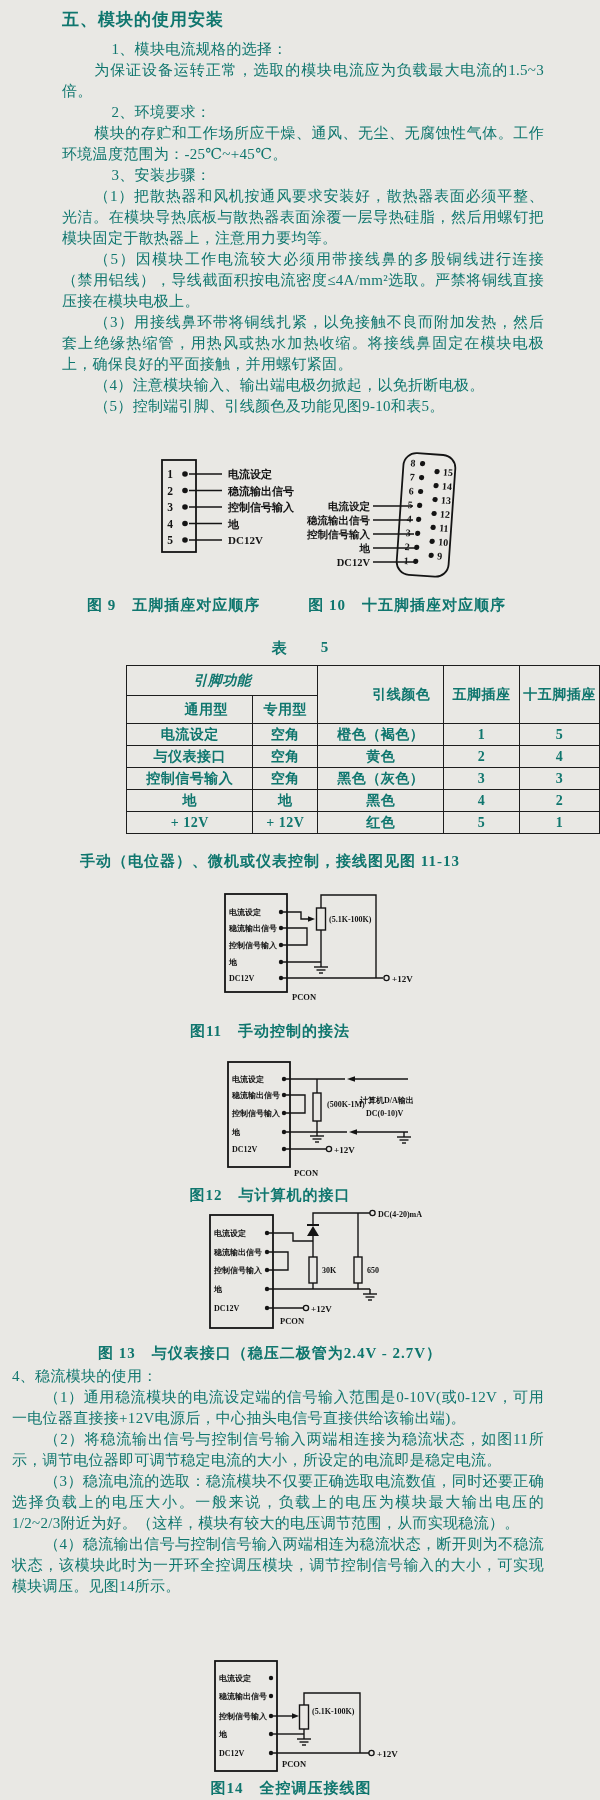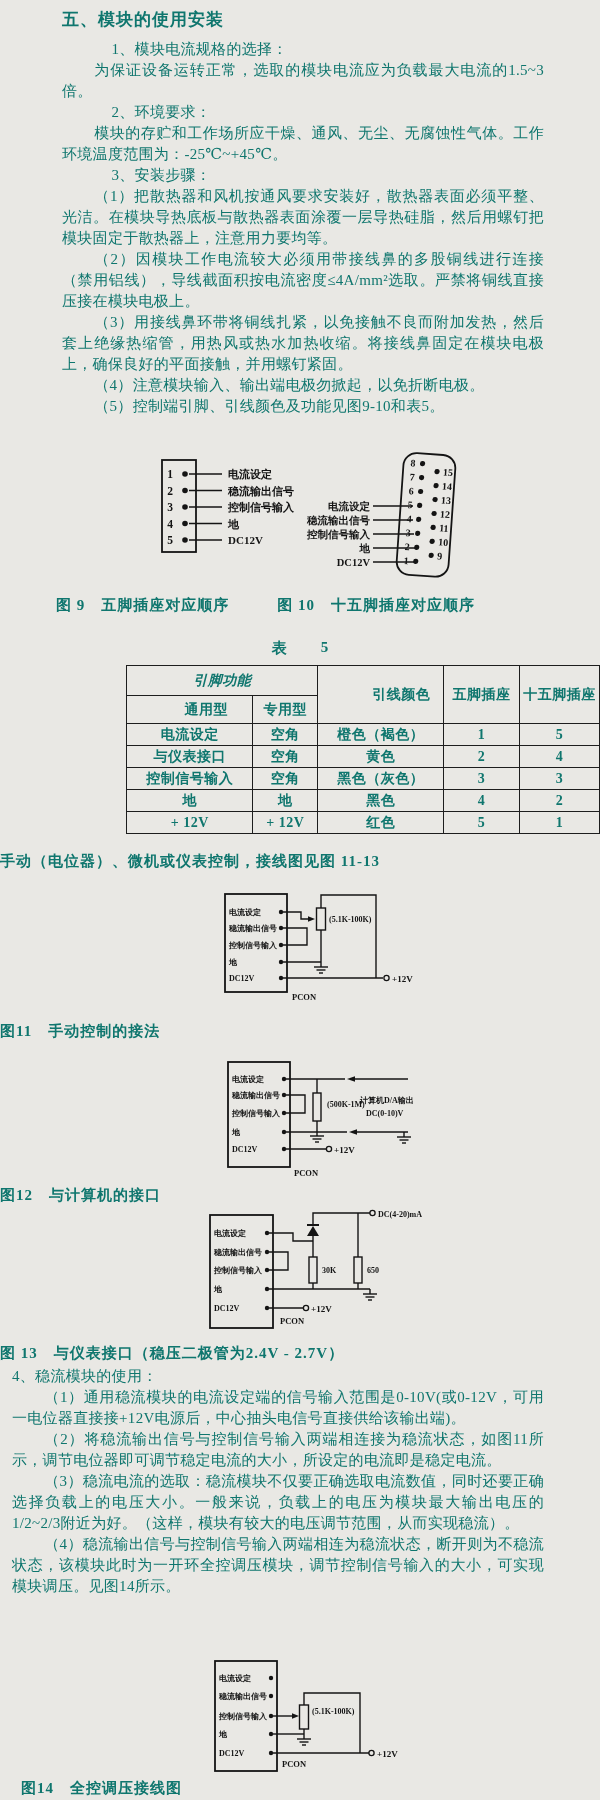--- a/index.html
+++ b/index.html
@@ -11,23 +11,23 @@
     font-family:"Liberation Serif","DejaVu Serif",serif;
     color:#0f766e;
     overflow:hidden;
   }
   .textblock{position:absolute;left:0;width:600px;padding:0 56px 0 62px;box-sizing:border-box;}
   .doc-title{font-size:17px;font-weight:bold;letter-spacing:1px;margin:0 0 8px 0;}
   .para{font-size:15px;line-height:21px;margin:0;text-align:justify;letter-spacing:0.3px;}
   .para.h2{text-indent:3.3em;}
   .para.p{text-indent:2.15em;}
   .para.h1b{text-indent:0;}
-  .fig-captions{position:absolute;left:0;width:600px;display:flex;padding-left:56px;gap:48px;box-sizing:border-box;}
+  .fig-captions{position:absolute;left:0;width:600px;display:flex;padding-left:87px;gap:48px;box-sizing:border-box;}
   .fig-caption{font-size:15px;font-weight:600;letter-spacing:1px;white-space:nowrap;}
-  .center-cap{position:absolute;left:0;width:540px;text-align:left;font-size:15px;font-weight:600;letter-spacing:1px;}
+  .center-cap{position:absolute;left:0;width:540px;text-align:center;font-size:15px;font-weight:600;letter-spacing:1px;}
   .table-title{position:absolute;left:0;width:600px;display:flex;justify-content:center;gap:34px;font-size:15px;font-weight:600;}
   table.t5{
     position:absolute;left:126px;top:665px;
     border-collapse:collapse;table-layout:fixed;
     font-size:14px;font-weight:600;letter-spacing:0.5px;
   }
   table.t5 td,table.t5 th{
     border:1.6px solid #1d1d1d;text-align:center;vertical-align:middle;
     padding:0 2px;font-weight:600;
   }
@@ -45,21 +45,21 @@
 <div class="page">
 
   <div class="textblock" style="top:8px;">
     <div class="doc-title">五、模块的使用安装</div>
     <p class="para h2">1、模块电流规格的选择：</p>
     <p class="para p">为保证设备运转正常，选取的模块电流应为负载最大电流的1.5~3倍。</p>
     <p class="para h2">2、环境要求：</p>
     <p class="para p">模块的存贮和工作场所应干燥、通风、无尘、无腐蚀性气体。工作环境温度范围为：-25℃~+45℃。</p>
     <p class="para h2">3、安装步骤：</p>
     <p class="para p">（1）把散热器和风机按通风要求安装好，散热器表面必须平整、光洁。在模块导热底板与散热器表面涂覆一层导热硅脂，然后用螺钉把模块固定于散热器上，注意用力要均等。</p>
-    <p class="para p">（2）因模块工作电流较大必须用带接线鼻的多股铜线进行连接（禁用铝线），导线截面积按电流密度≤4A/mm²选取。严禁将铜线直接压接在模块电极上。</p>
+    <p class="para p">（5）因模块工作电流较大必须用带接线鼻的多股铜线进行连接（禁用铝线），导线截面积按电流密度≤4A/mm²选取。严禁将铜线直接压接在模块电极上。</p>
     <p class="para p">（3）用接线鼻环带将铜线扎紧，以免接触不良而附加发热，然后套上绝缘热缩管，用热风或热水加热收缩。将接线鼻固定在模块电极上，确保良好的平面接触，并用螺钉紧固。</p>
     <p class="para p">（4）注意模块输入、输出端电极勿掀起，以免折断电极。</p>
     <p class="para p">（5）控制端引脚、引线颜色及功能见图9-10和表5。</p>
   </div>
 
   <svg style="top:448px;" width="600" height="142" viewBox="0 0 600 142">
 
     <g>
       <rect class="box" x="162" y="12" width="34" height="92"></rect>
       <g font-size="11.5" font-weight="bold">

